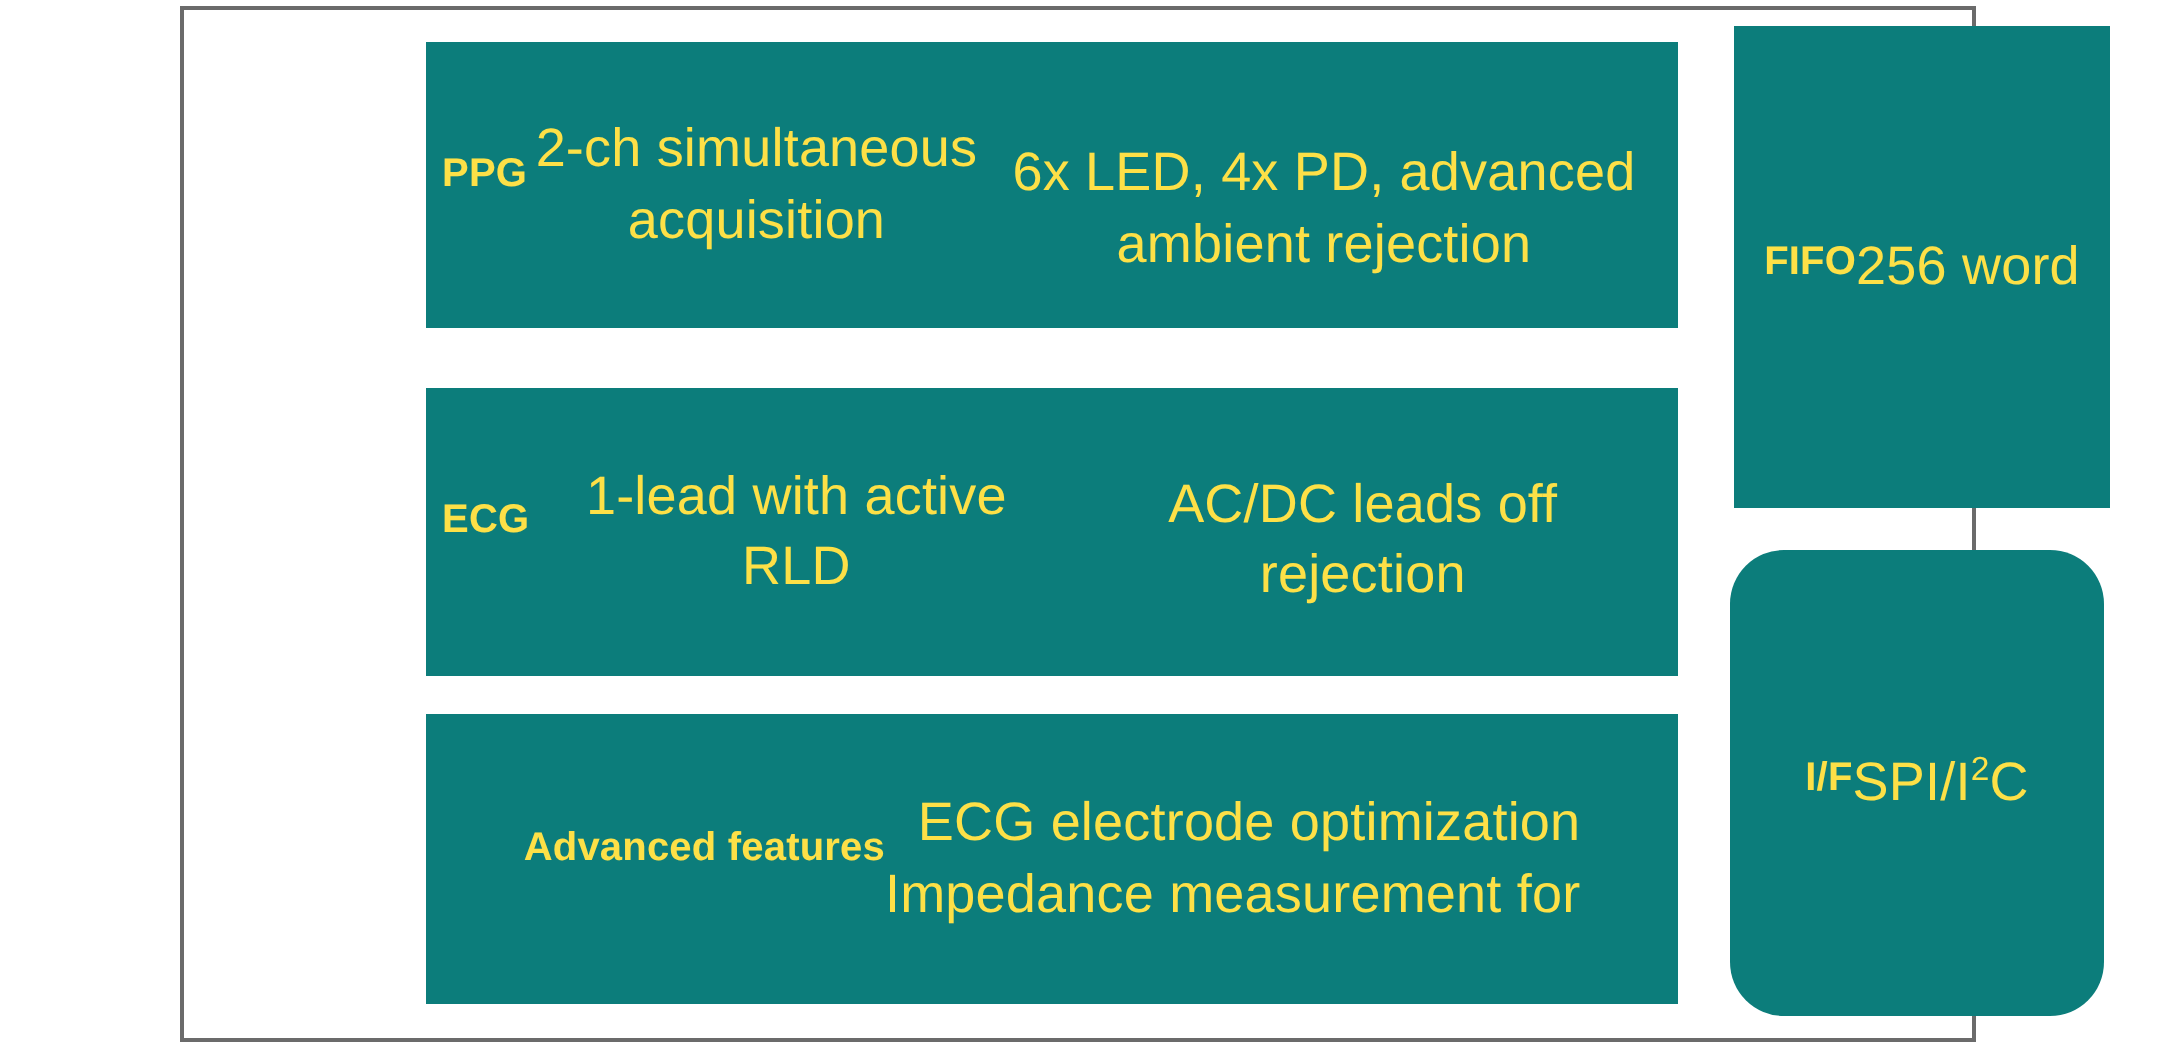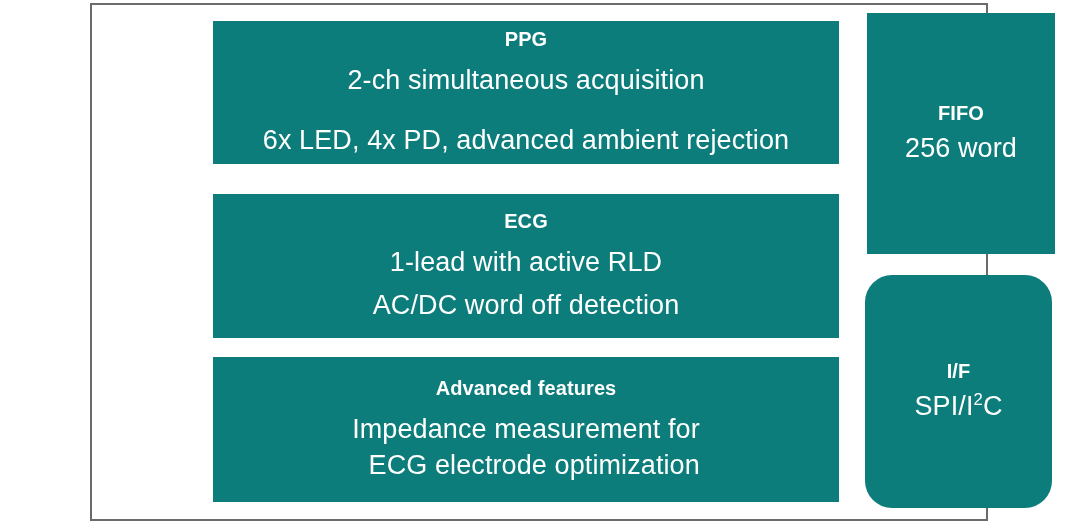--- a/index.html
+++ b/index.html
@@ -32,24 +32,24 @@
     border: 2px solid #6b6b6b;
     box-sizing: border-box;
     background: #ffffff;
   }
 
   .block {
     position: absolute;
     background: #0c7d7b;
     box-sizing: border-box;
     display: flex;
-    flex-direction: column;
+    flex-direction: row;
     align-items: center;
     justify-content: center;
-    color: #ffffff;
+    color: #fde047;
     text-align: center;
     padding: 4px 8px;
   }
 
   .block .title {
     font-weight: bold;
     font-size: 20px;
     line-height: 1.25;
     letter-spacing: 0.1px;
   }
@@ -123,28 +123,28 @@
 
     <div class="block" id="block-ppg">
       <div class="title">PPG</div>
       <div class="line">2-ch simultaneous acquisition</div>
       <div class="line">6x LED, 4x PD, advanced ambient rejection</div>
     </div>
 
     <div class="block" id="block-ecg">
       <div class="title">ECG</div>
       <div class="line">1-lead with active RLD</div>
-      <div class="line">AC/DC word off detection</div>
+      <div class="line">AC/DC leads off rejection</div>
     </div>
 
     <div class="block" id="block-advanced">
       <div class="title">Advanced features</div>
       <div class="line-group">
+        <div class="line">ECG electrode optimization</div>
         <div class="line">Impedance measurement for</div>
-        <div class="line">ECG electrode optimization</div>
       </div>
     </div>
 
     <div class="block" id="block-fifo">
       <div class="title">FIFO</div>
       <div class="line">256 word</div>
     </div>
 
     <div class="block" id="block-if">
       <div class="title">I/F</div>

